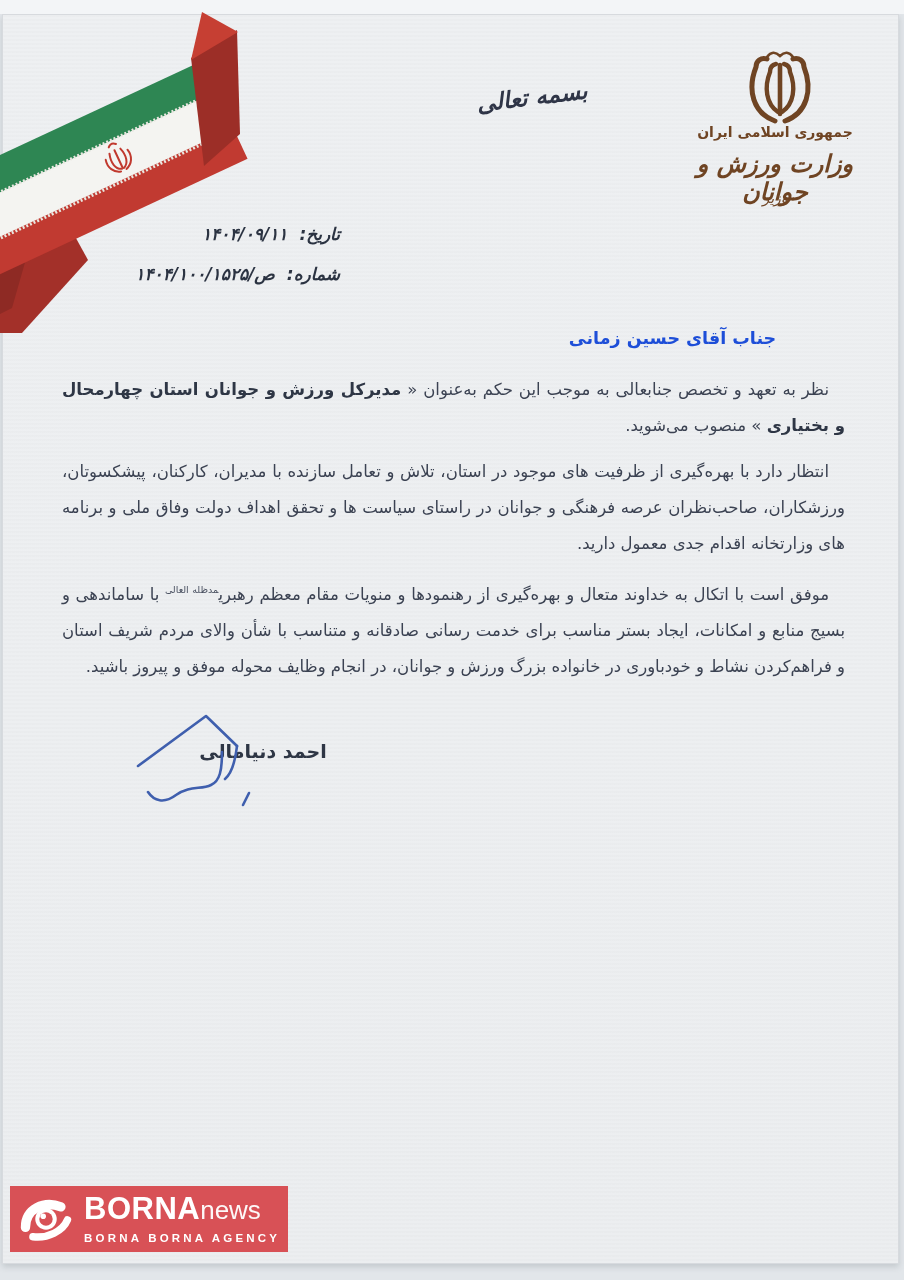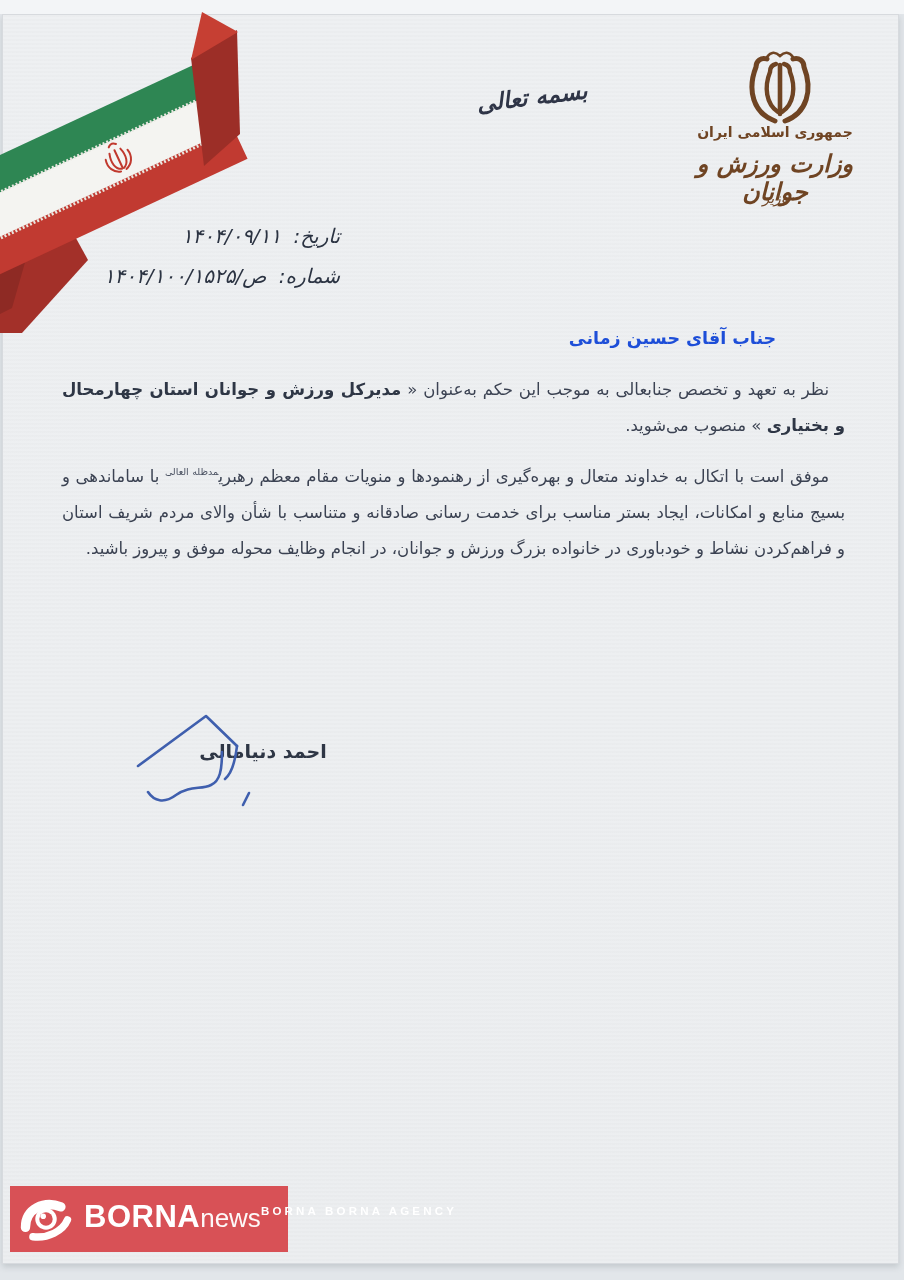--- a/index.html
+++ b/index.html
@@ -41,21 +41,21 @@
     position:absolute;left:660px;top:150px;width:230px;text-align:center;
     font-style:italic;font-weight:700;font-size:24px;color:#6f4423;direction:rtl;
   }
   .lh-minister{
     position:absolute;left:660px;top:190px;width:230px;text-align:center;
     font-style:italic;font-weight:400;font-size:14px;color:#6f4423;direction:rtl;
   }
 
   
   .meta{position:absolute;left:95px;top:224px;width:245px;direction:rtl;text-align:right;color:#2b3342;}
-  .meta-row{height:40px;font-size:20px;font-weight:400;font-style:italic;}
+  .meta-row{height:40px;font-size:17px;font-weight:700;font-style:italic;}
   .meta-row .num{direction:ltr;unicode-bidi:isolate;font-style:italic;margin-right:6px;}
 
   
   .addressee{
     position:absolute;left:500px;top:328px;width:345px;
     direction:rtl;text-align:center;
     font-size:17.5px;font-weight:700;color:#1d4ed8;
   }
 
   
@@ -75,21 +75,21 @@
   }
   .sig-svg{position:absolute;left:116px;top:700px;}
 
   
   .borna{
     position:absolute;left:10px;top:1186px;width:278px;height:66px;
     display:flex;align-items:center;
     font-family:"Liberation Sans",sans-serif;color:#fff;
   }
   .borna-icon{margin:0 10px 0 8px;flex:0 0 auto;}
-  .borna-texts{display:flex;flex-direction:row;justify-content:center;}
+  .borna-texts{display:flex;flex-direction:column;justify-content:center;}
   .borna-brand{line-height:30px;white-space:nowrap;}
   .borna-bold{font-size:31px;font-weight:800;letter-spacing:0.5px;}
   .borna-light{font-size:26px;font-weight:400;opacity:0.96;}
   .borna-sub{font-size:11.5px;font-weight:700;letter-spacing:3.2px;margin-top:3px;white-space:nowrap;}
 </style>
 </head>
 <body>
 
 <div id="page">
   <div class="paper"></div>
@@ -145,20 +145,21 @@
     <div class="meta-row">
       <span>شماره:</span>
       <span class="num">۱۴۰۴/ص/۱۰۰/۱۵۲۵</span>
     </div>
   </div>
 
   <div class="addressee">جناب آقای حسین زمانی</div>
 
   <div class="body-text">
     <p><span>نظر به تعهد و تخصص جنابعالی به موجب این حکم به‌عنوان « </span><span class="b">مدیرکل ورزش و جوانان استان چهارمحال و بختیاری</span><span> » منصوب می‌شوید.</span></p>
+    <p>انتظار دارد با بهره‌گیری از ظرفیت های موجود در استان، تلاش و تعامل سازنده با مدیران، کارکنان، پیشکسوتان، ورزشکاران، صاحب‌نظران عرصه فرهنگی و جوانان در راستای سیاست ها و تحقق اهداف دولت وفاق ملی و برنامه های وزارتخانه اقدام جدی معمول دارید.</p>
     <p><span>موفق است با اتکال به خداوند متعال و بهره‌گیری از رهنمودها و منویات مقام معظم رهبری</span><span class="sup">مدظله العالی</span><span> با ساماندهی و بسیج منابع و امکانات، ایجاد بستر مناسب برای خدمت رسانی صادقانه و متناسب با شأن والای مردم شریف استان و فراهم‌کردن نشاط و خودباوری در خانواده بزرگ ورزش و جوانان، در انجام وظایف محوله موفق و پیروز باشید.</span></p>
   </div>
 
   <div class="sig-name">احمد دنیامالی</div>
   <svg class="sig-svg" width="230" height="120" viewBox="0 0 230 120">
     <g stroke="#3f5fae" stroke-width="2.6" fill="none" stroke-linecap="round" stroke-linejoin="round">
       <path d="M22,66 L90,16 L121,46"></path>
       <path d="M121,46 C119,63 115,74 109,79"></path>
       <path d="M106,52 C106,70 104,81 95,85 C85,90 74,85 60,95 C48,104 38,101 32,92"></path>
       <path d="M133,93 L127,105"></path>

